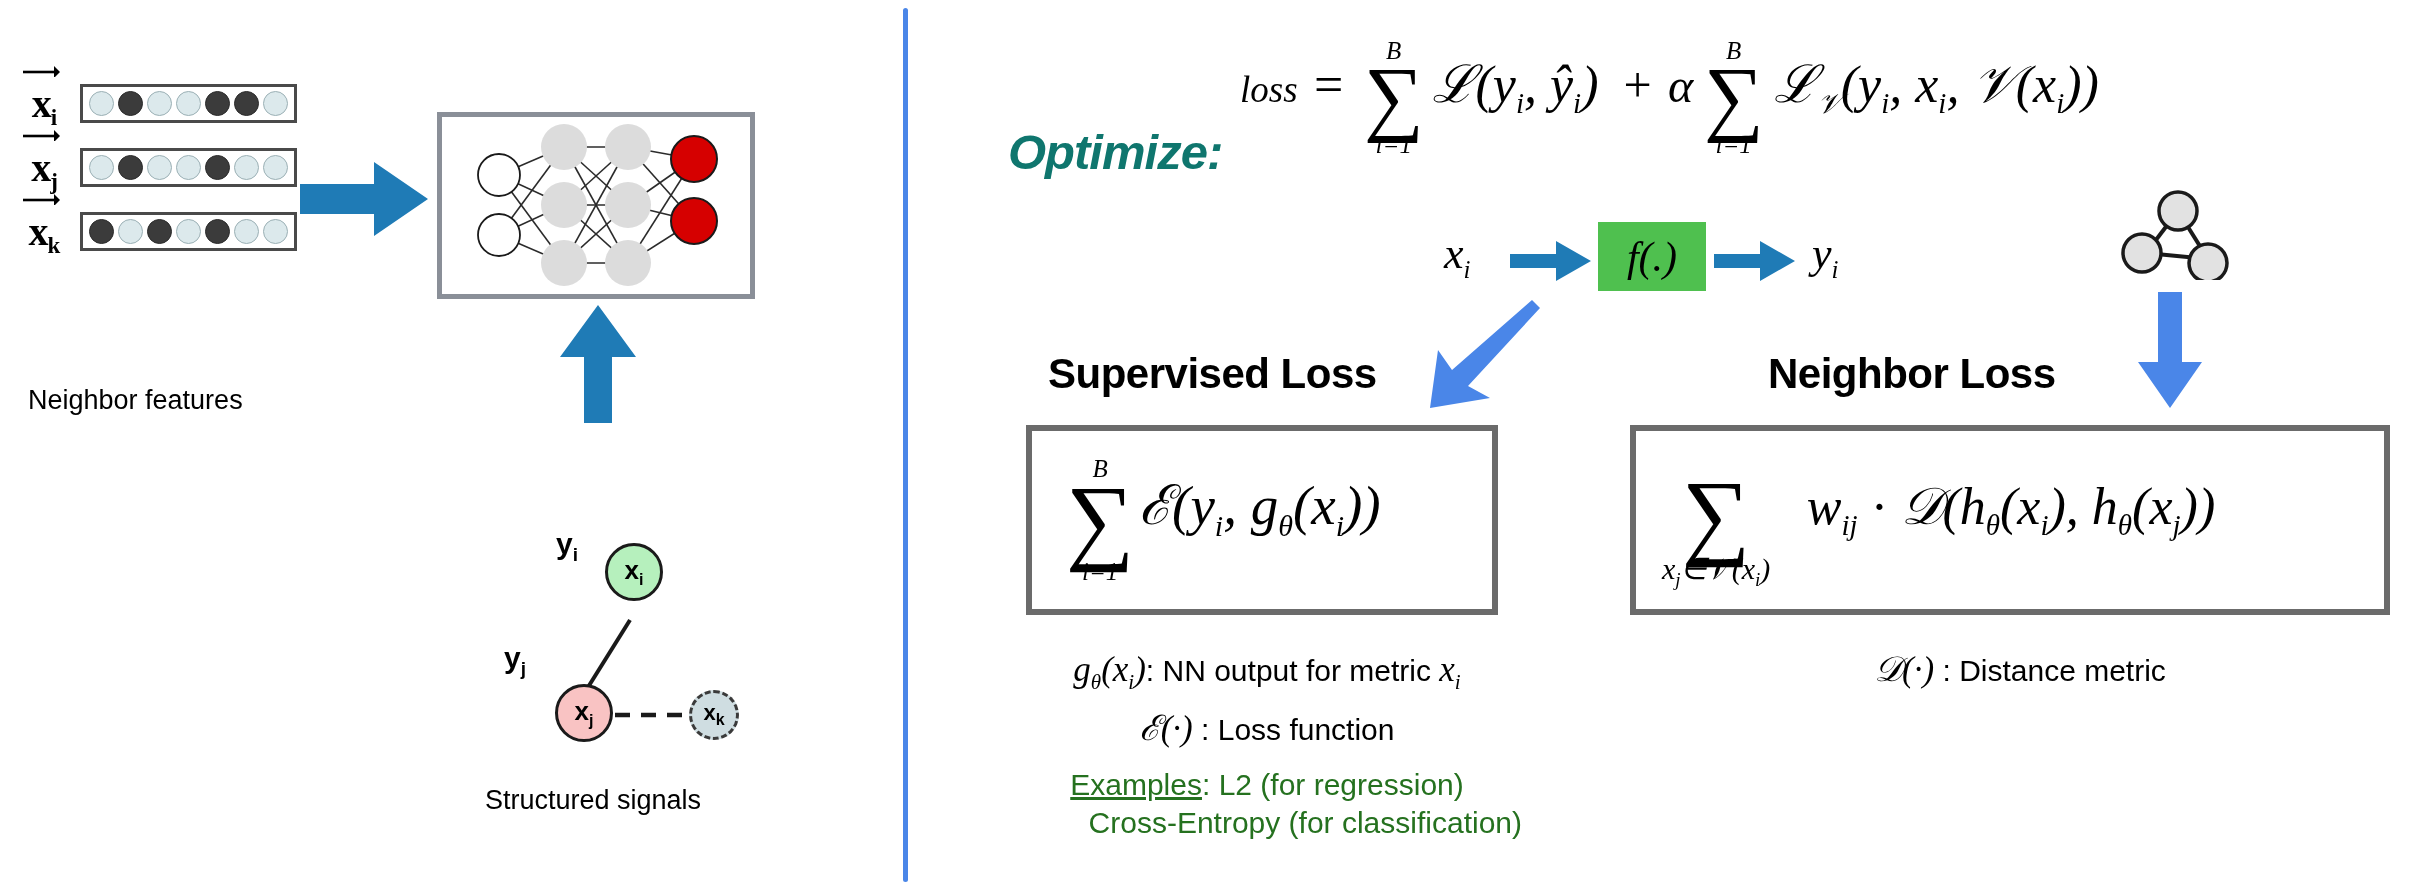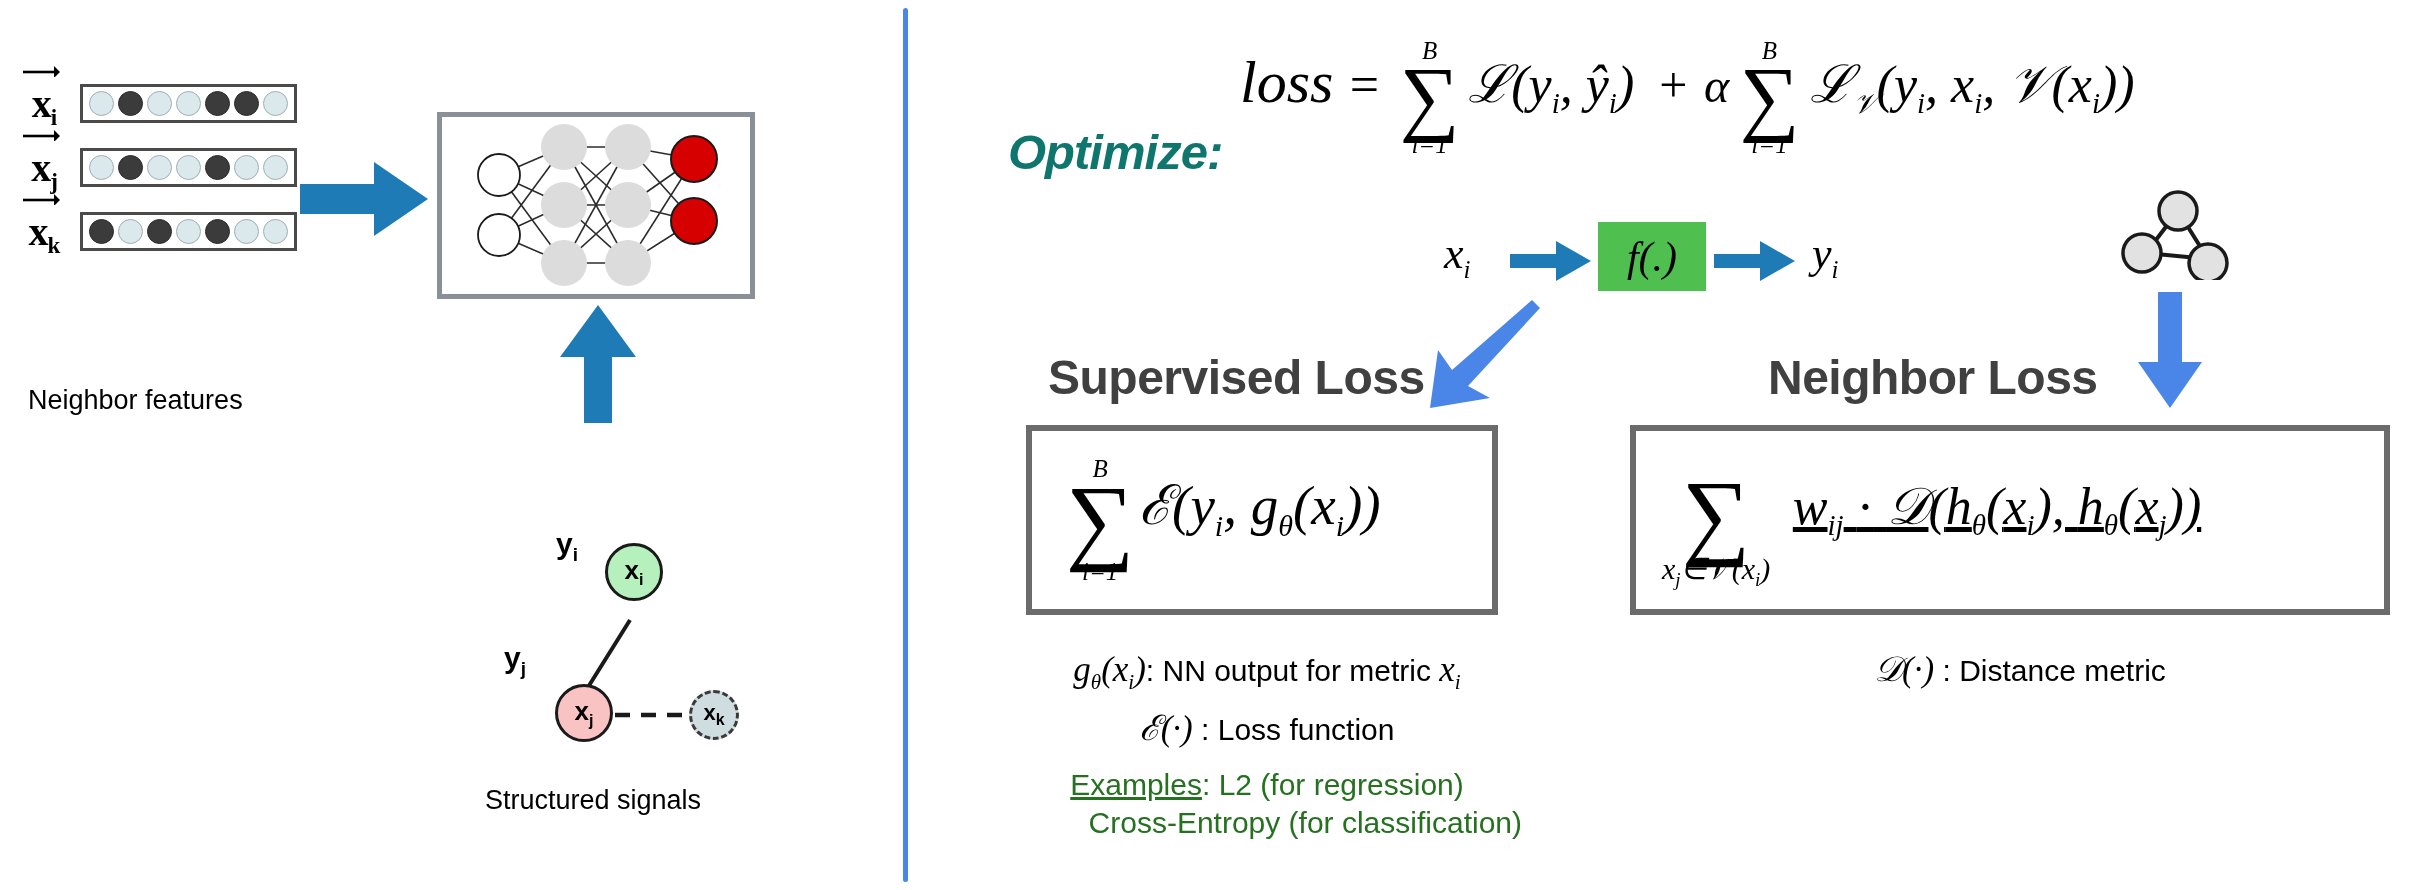--- a/index.html
+++ b/index.html
@@ -102,21 +102,21 @@
   #fbox{
     left:1598px;top:222px;width:108px;height:69px;
     background:#4fc04f;
     display:flex;align-items:center;justify-content:center;
     font-family:"Liberation Serif", serif;font-style:italic;
     font-size:42px;color:#000;
   }
 
   .loss-title{
     font-family:"Liberation Sans", sans-serif;
-    font-weight:bold;font-size:48px;color:#404040;
+    font-weight:bold;font-size:42px;color:#000000;
     white-space:nowrap;letter-spacing:-0.5px;
   }
   .formula-box{
     border:6px solid #6b6b6b;background:#fff;box-sizing:border-box;
     display:flex;align-items:center;
   }
   .legend-line{
     font-family:"Liberation Sans", sans-serif;
     font-size:30px;color:#000;white-space:nowrap;
   }
@@ -261,21 +261,21 @@
 
 <div class="abs gnode" style="left:689px;top:690px;width:50px;height:50px;background:#cfdde1;border:3px dashed #3a3a3a;">
   <span class="nlabel" style="font-size:22px;">x<sub>k</sub></span>
 </div>
 
 <div class="abs caption" style="left:485px;top:785px;">Structured signals</div>
 
 <div class="abs" id="optimize-word">Optimize:</div>
 
 <div class="abs" style="left:1240px;top:38px;white-space:nowrap;color:#000;">
-  <span class="mathserif" style="font-size:60px;">loss</span>
+  <span class="mathserif" style="font-size:37px;">loss</span>
   <span class="mathserif" style="font-size:52px;font-style:normal;margin:0 12px;">=</span>
   <span class="bigsum" style="margin:0 4px;">
     <span class="lim">B</span>
     <span class="sig">∑</span>
     <span class="lim">i=1</span>
   </span>
   <span class="mathserif" style="font-size:52px;">
     <span style="font-family:'Liberation Serif',serif;">ℒ</span>(<i>y</i><sub style="font-size:29px;">i</sub>, <span style="position:relative;">ŷ</span><sub style="font-size:29px;">i</sub>)
   </span>
   <span class="mathserif" style="font-size:50px;font-style:normal;margin:0 12px;">+</span>
@@ -338,21 +338,21 @@
 
 <div class="abs formula-box" style="left:1630px;top:425px;width:760px;height:190px;">
   <div style="white-space:nowrap;padding-left:26px;color:#000;">
     <span class="bigsum">
       <span class="lim" style="visibility:hidden;">B</span>
       <span class="sig" style="font-size:96px;">∑</span>
       <span class="lim" style="font-size:30px;">
         <i>x</i><sub style="font-size:19px;">j</sub>∈<span style="font-style:normal;font-family:'Liberation Serif',serif;">𝒱</span>(<i>x</i><sub style="font-size:19px;">i</sub>)
       </span>
     </span>
-    <span class="mathserif" style="font-size:52px;margin-left:18px;text-decoration:underline;">
+    <span class="mathserif" style="font-size:52px;margin-left:32px;">
       <i>w</i><sub style="font-size:29px;">ij</sub> <span style="font-style:normal;">·</span> <span style="font-family:'Liberation Serif',serif;">𝒟</span>(<i>h</i><sub style="font-size:29px;">θ</sub>(<i>x</i><sub style="font-size:29px;">i</sub>), <i>h</i><sub style="font-size:29px;">θ</sub>(<i>x</i><sub style="font-size:29px;">j</sub>))
     </span>
   </div>
 </div>
 
 <div class="abs" style="left:1012px;top:650px;width:510px;text-align:center;">
   <div class="legend-line" style="margin-bottom:8px;">
     <span class="mathserif" style="font-size:35px;"><i>g</i><sub style="font-size:21px;">θ</sub>(<i>x</i><sub style="font-size:21px;">i</sub>)</span><span>: </span><span>NN output for metric </span><span class="mathserif" style="font-size:35px;"><i>x</i><sub style="font-size:21px;">i</sub></span>
   </div>
   <div class="legend-line" style="margin-bottom:18px;">

